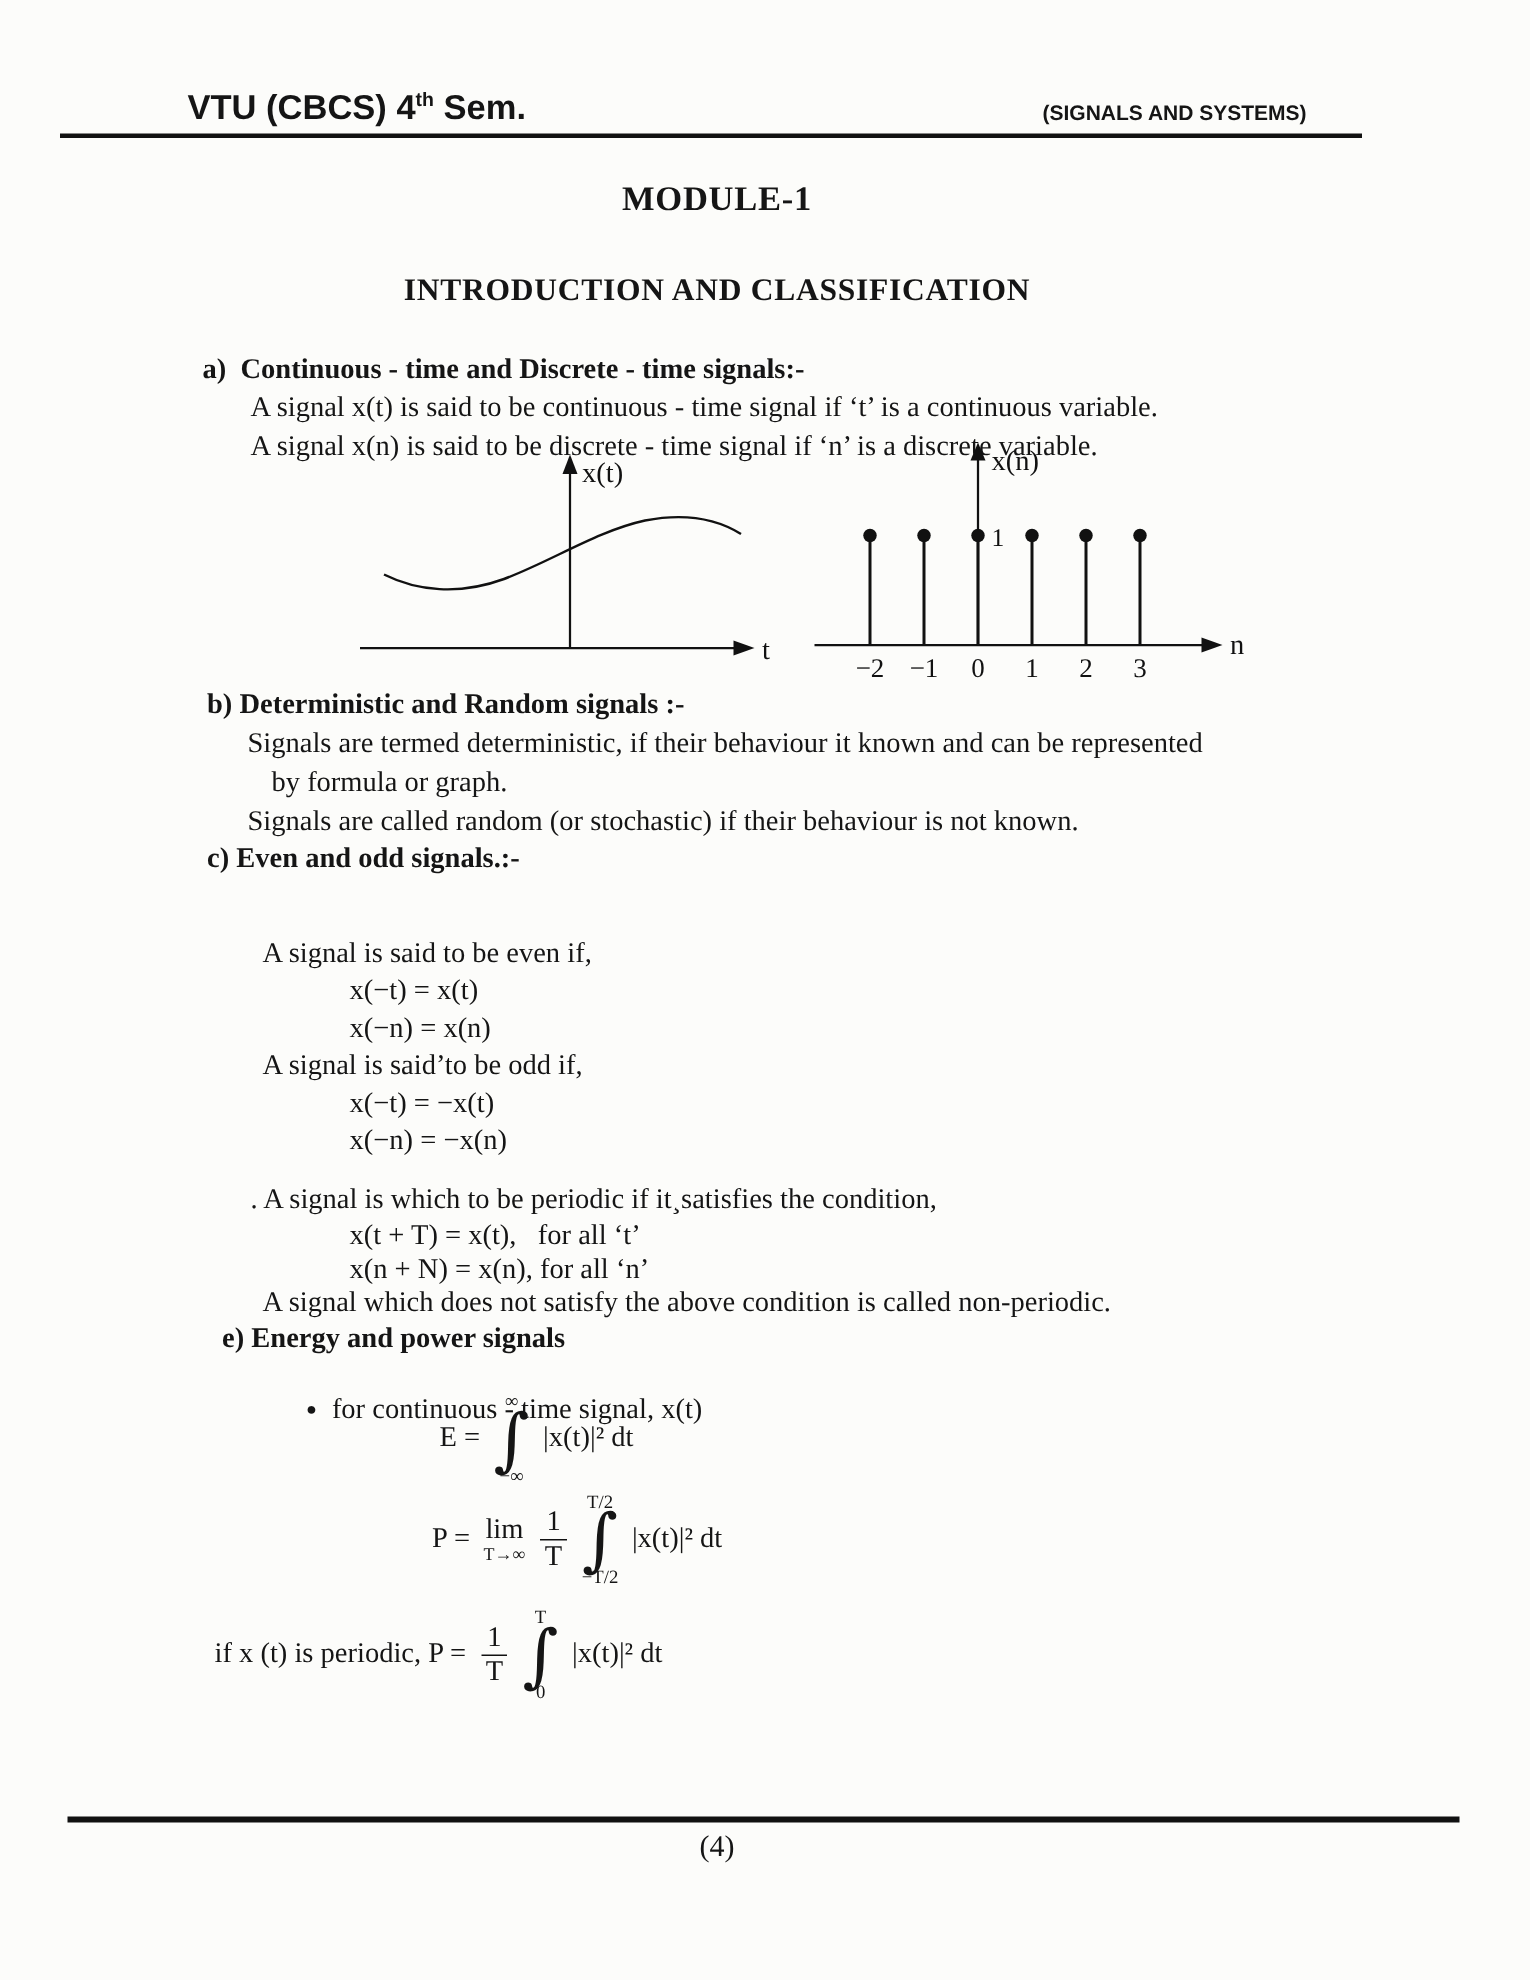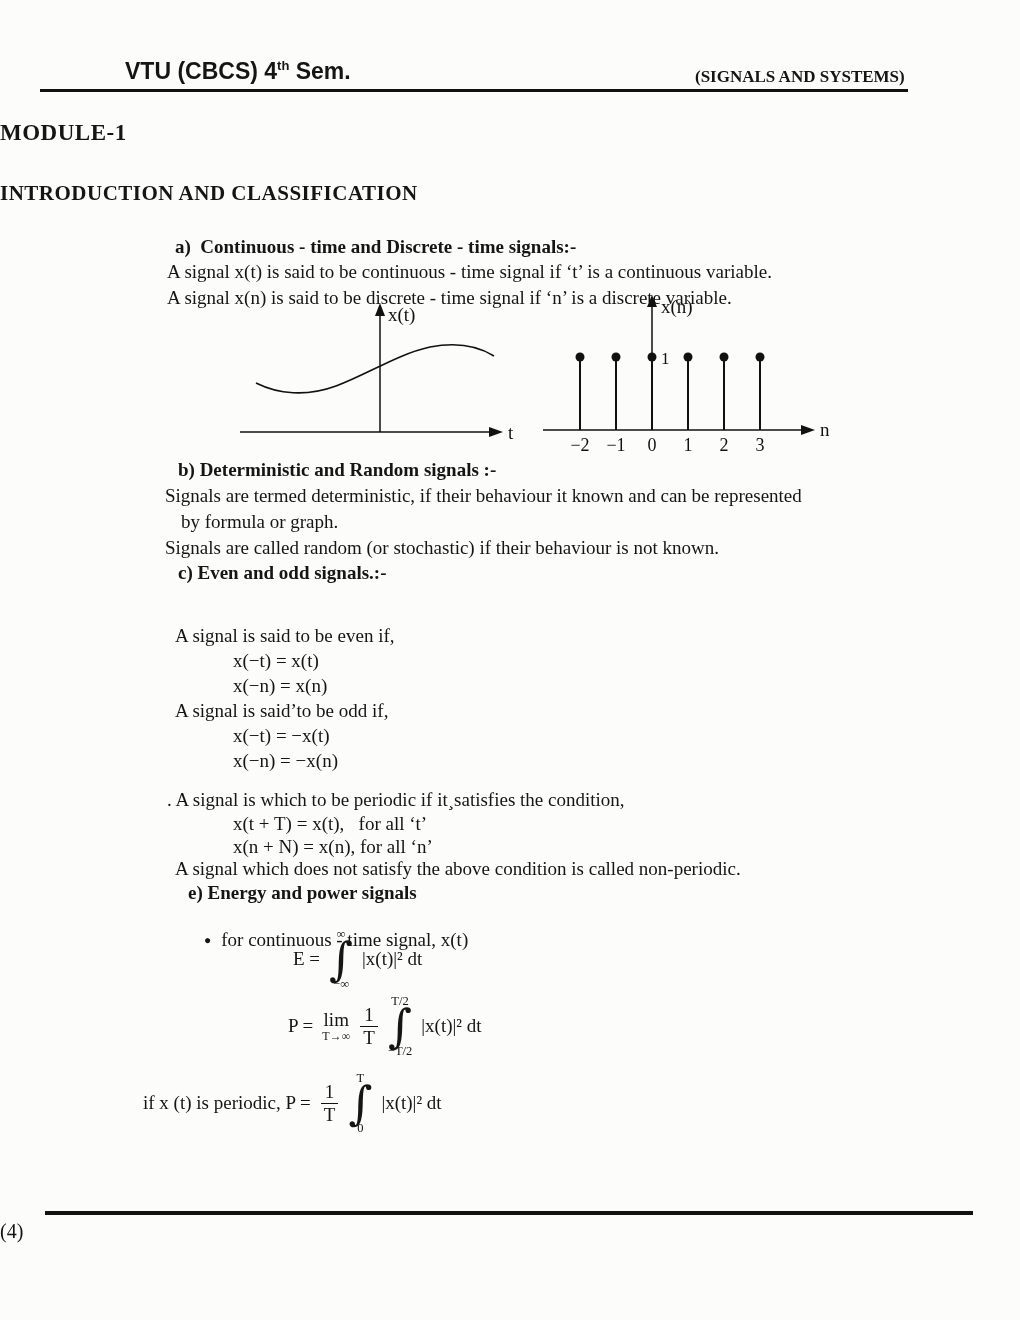--- a/index.html
+++ b/index.html
@@ -7,22 +7,22 @@
   .page {
     position:relative; width:1020px; height:1320px;
     background:#fcfcfa; color:#151515;
     font-family:"Liberation Serif", serif;
     overflow:hidden;
   }
   .abs { position:absolute; }
   .sans { font-family:"Liberation Sans", sans-serif; }
   .bold { font-weight:bold; }
   .body-text { font-size:19px; line-height:1.2; white-space:pre; }
-  .heading { font-size:19px; font-weight:bold; line-height:1.2; white-space:pre;margin-left:40px; }
-  .center { left:0; width:956px; }
+  .heading { font-size:19px; font-weight:bold; line-height:1.2; white-space:pre; }
+  .center { left:0; width:956px; text-align:center; }
   .rule { background:#111; }
   .sup { font-size:13px; vertical-align:super; }
   .formula { position:absolute; display:flex; align-items:center; gap:9px; font-size:19px; }
   .int-wrap { display:inline-flex; flex-direction:column; align-items:center; line-height:1; }
   .int-lim { font-size:12.5px; line-height:1; white-space:pre; }
   .int-sign { font-size:46px; line-height:0.82; font-family:"DejaVu Serif", serif; }
   .lim-wrap { display:inline-flex; flex-direction:column; align-items:center; line-height:1.05; }
   .lim-sub { font-size:12px; }
   .frac { display:inline-flex; flex-direction:column; align-items:center; line-height:1.15; }
   .frac-num { border-bottom:1.5px solid #111; padding:0 4px; }
@@ -31,21 +31,21 @@
   svg text { font-family:"Liberation Serif", serif; fill:#111; }
 </style>
 </head>
 <body>
 
 <div class="page">
 
   <div class="abs sans bold" style="left:125px; top:58px; font-size:23px;">
     <span>VTU (CBCS) 4</span><span class="sup">th</span><span> Sem.</span>
   </div>
-  <div class="abs sans bold" style="left:695px; top:67px; font-size:17px;font-family:Liberation Serif, serif;">(SIGNALS AND SYSTEMS)</div>
+  <div class="abs sans bold" style="left:695px; top:67px; font-size:14px;">(SIGNALS AND SYSTEMS)</div>
   <div class="abs rule" style="left:40px; top:89px; width:868px; height:3px;"></div>
 
   <div class="abs center bold" style="top:120px; font-size:23px; letter-spacing:0.5px;">MODULE-1</div>
   <div class="abs center bold" style="top:181px; font-size:21px; letter-spacing:0.5px;">INTRODUCTION AND CLASSIFICATION</div>
 
   <div class="abs heading" style="left:135px; top:236px;">a)&nbsp; Continuous - time and Discrete - time signals:-</div>
   <div class="abs body-text" style="left:167px; top:261px;">A signal x(t) is said to be continuous - time signal if ‘t’ is a continuous variable.</div>
   <div class="abs body-text" style="left:167px; top:287px;">A signal x(n) is said to be discrete - time signal if ‘n’ is a discrete variable.</div>
 
   <svg class="abs" style="left:228px; top:300px;" width="300" height="150" viewBox="0 0 300 150">

